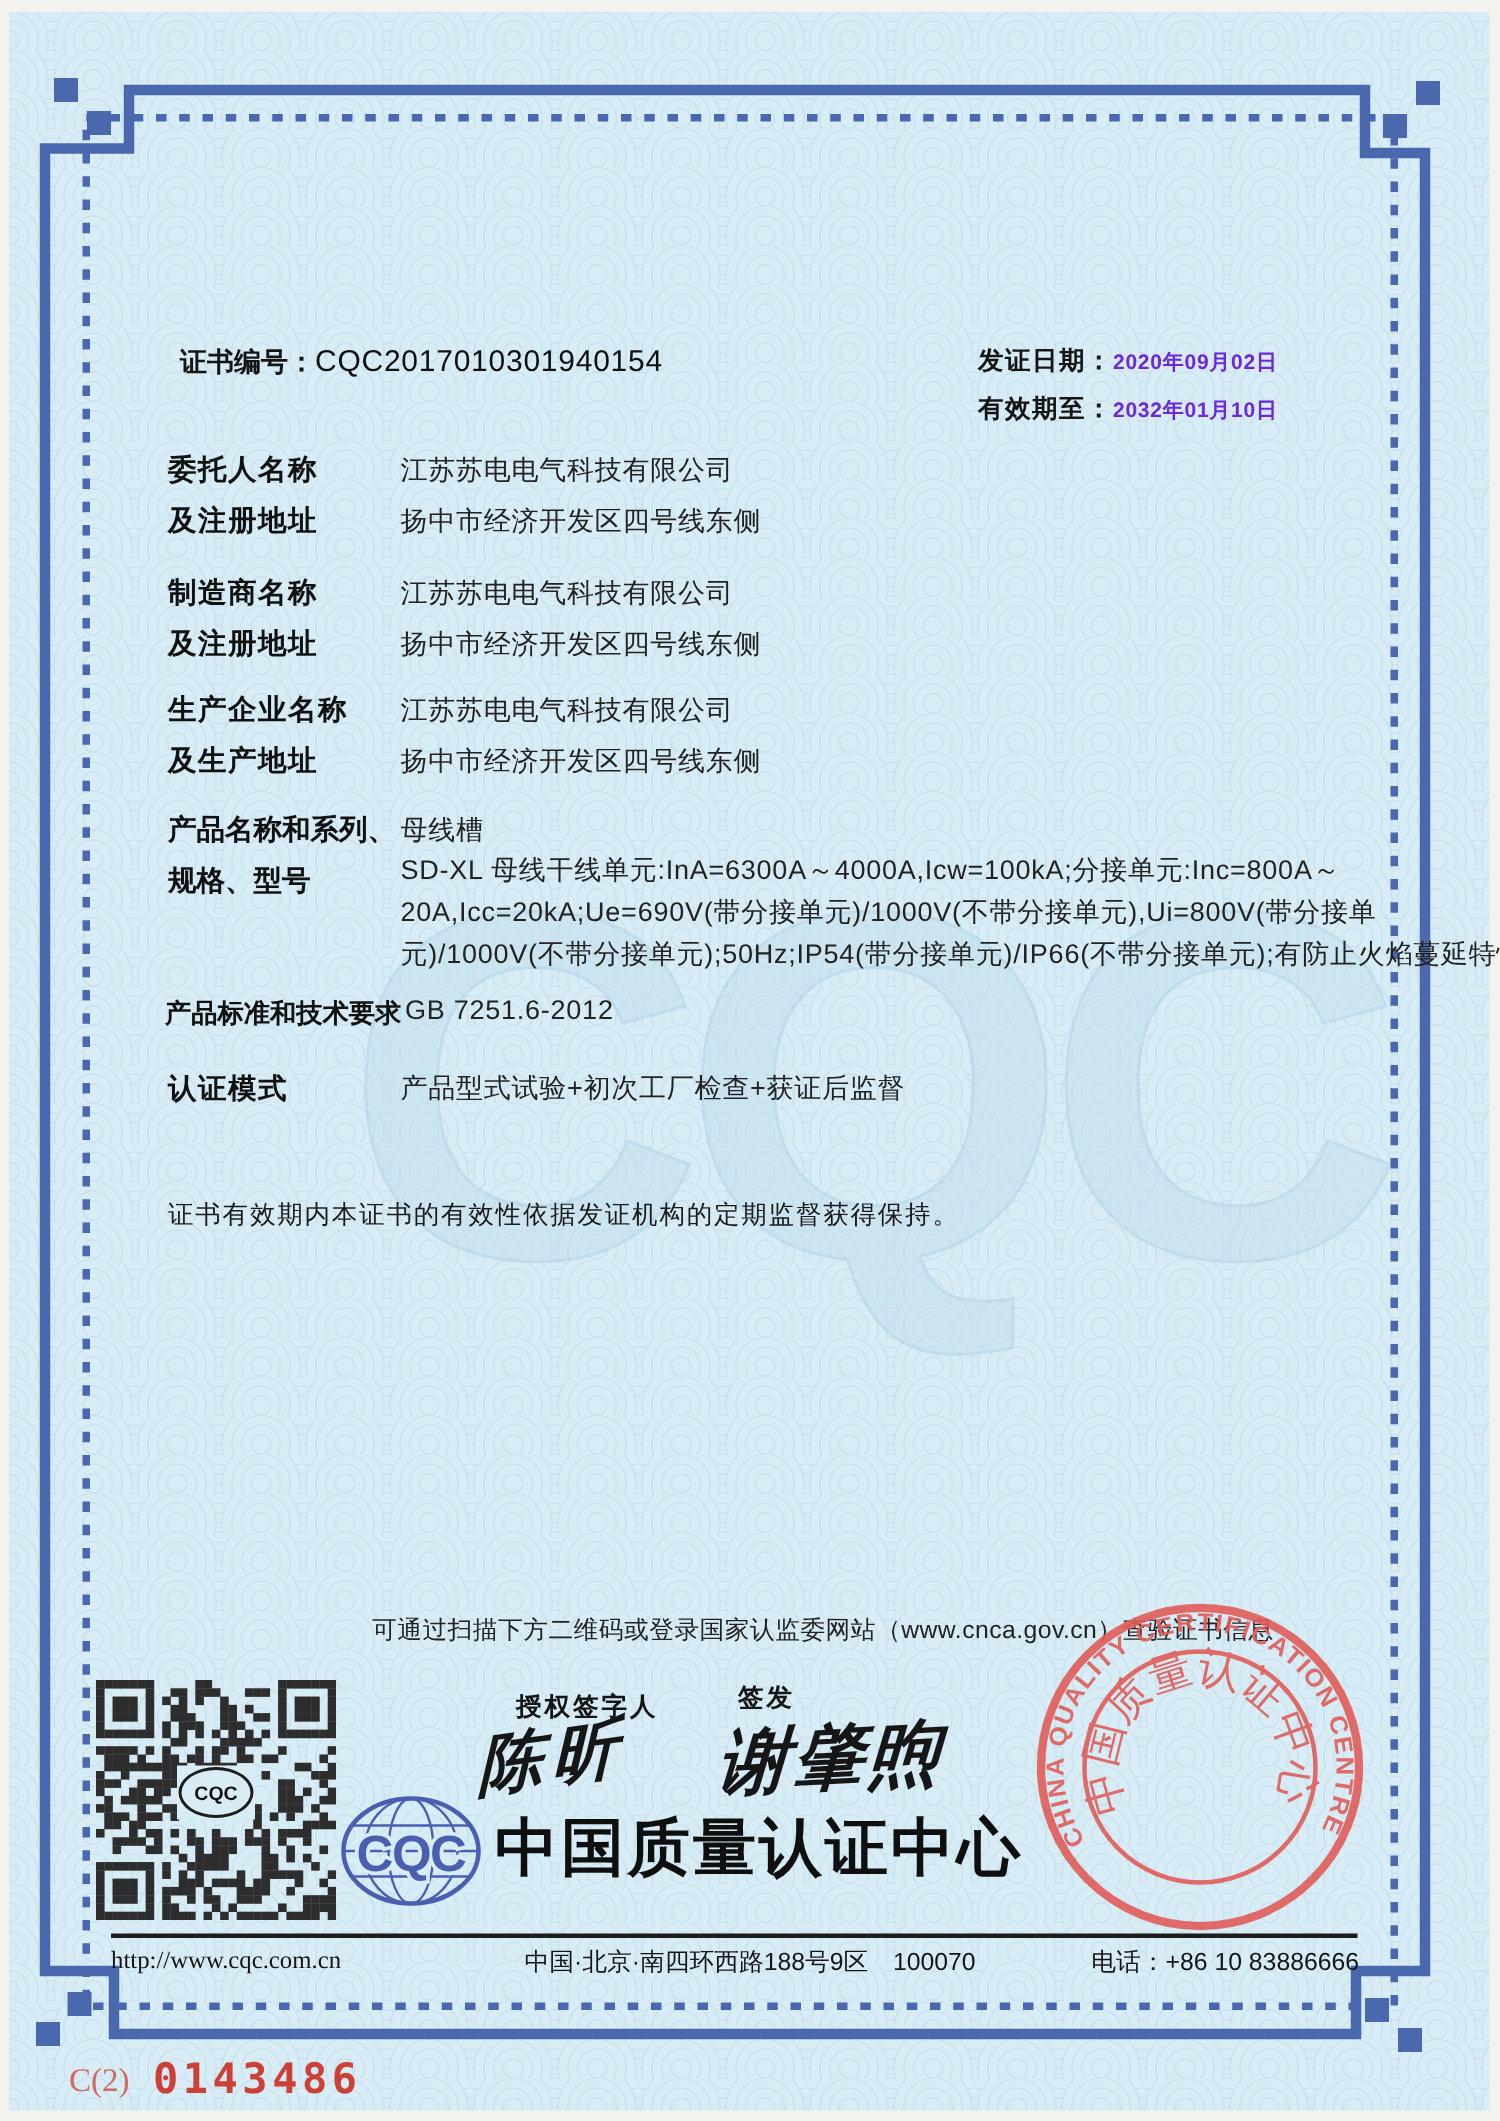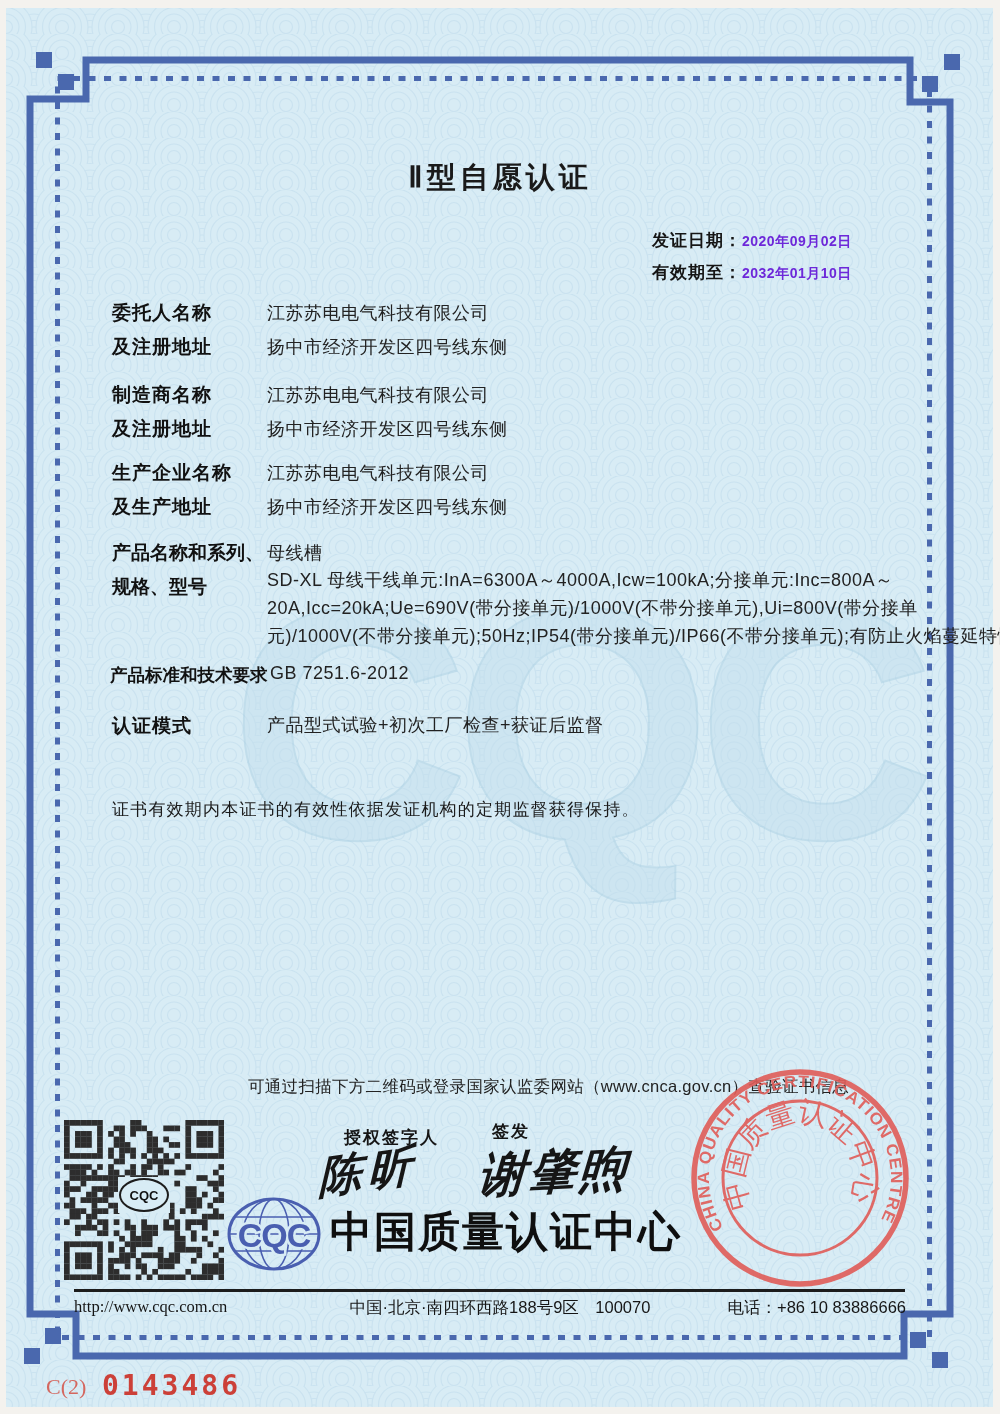--- a/index.html
+++ b/index.html
@@ -67,22 +67,24 @@
         <rect x="58" y="74" width="16" height="16"></rect>
       <rect x="944" y="54" width="16" height="16"></rect>
         <rect x="922" y="76" width="16" height="16"></rect>
       <rect x="45" y="1328" width="16" height="16"></rect>
         <rect x="24" y="1348" width="16" height="16"></rect>
       <rect x="910" y="1332" width="16" height="16"></rect>
         <rect x="932" y="1352" width="16" height="16"></rect>
     </g>
   </svg>
 
-  <div class="abs subtitle" style="left:0;top:158px;width:1000px;text-align:center;">Ⅱ型自愿认证</div>
-
+
+  <div class="abs" style="left:120px;top:229px;">
+    <span class="certlabel">证书编号：</span><span class="certval">CQC2017010301940154</span>
+  </div>
   <div class="abs" style="left:652px;top:229px;">
     <span class="datelabel">发证日期：</span><span class="dateval">2020年09月02日</span>
   </div>
   <div class="abs" style="left:652px;top:261px;">
     <span class="datelabel">有效期至：</span><span class="dateval">2032年01月10日</span>
   </div>
 
   <div class="abs lbl" style="left:112px;top:300px;">委托人名称</div>
   <div class="abs val" style="left:267px;top:301px;">江苏苏电电气科技有限公司</div>
   <div class="abs lbl" style="left:112px;top:334px;">及注册地址</div>

